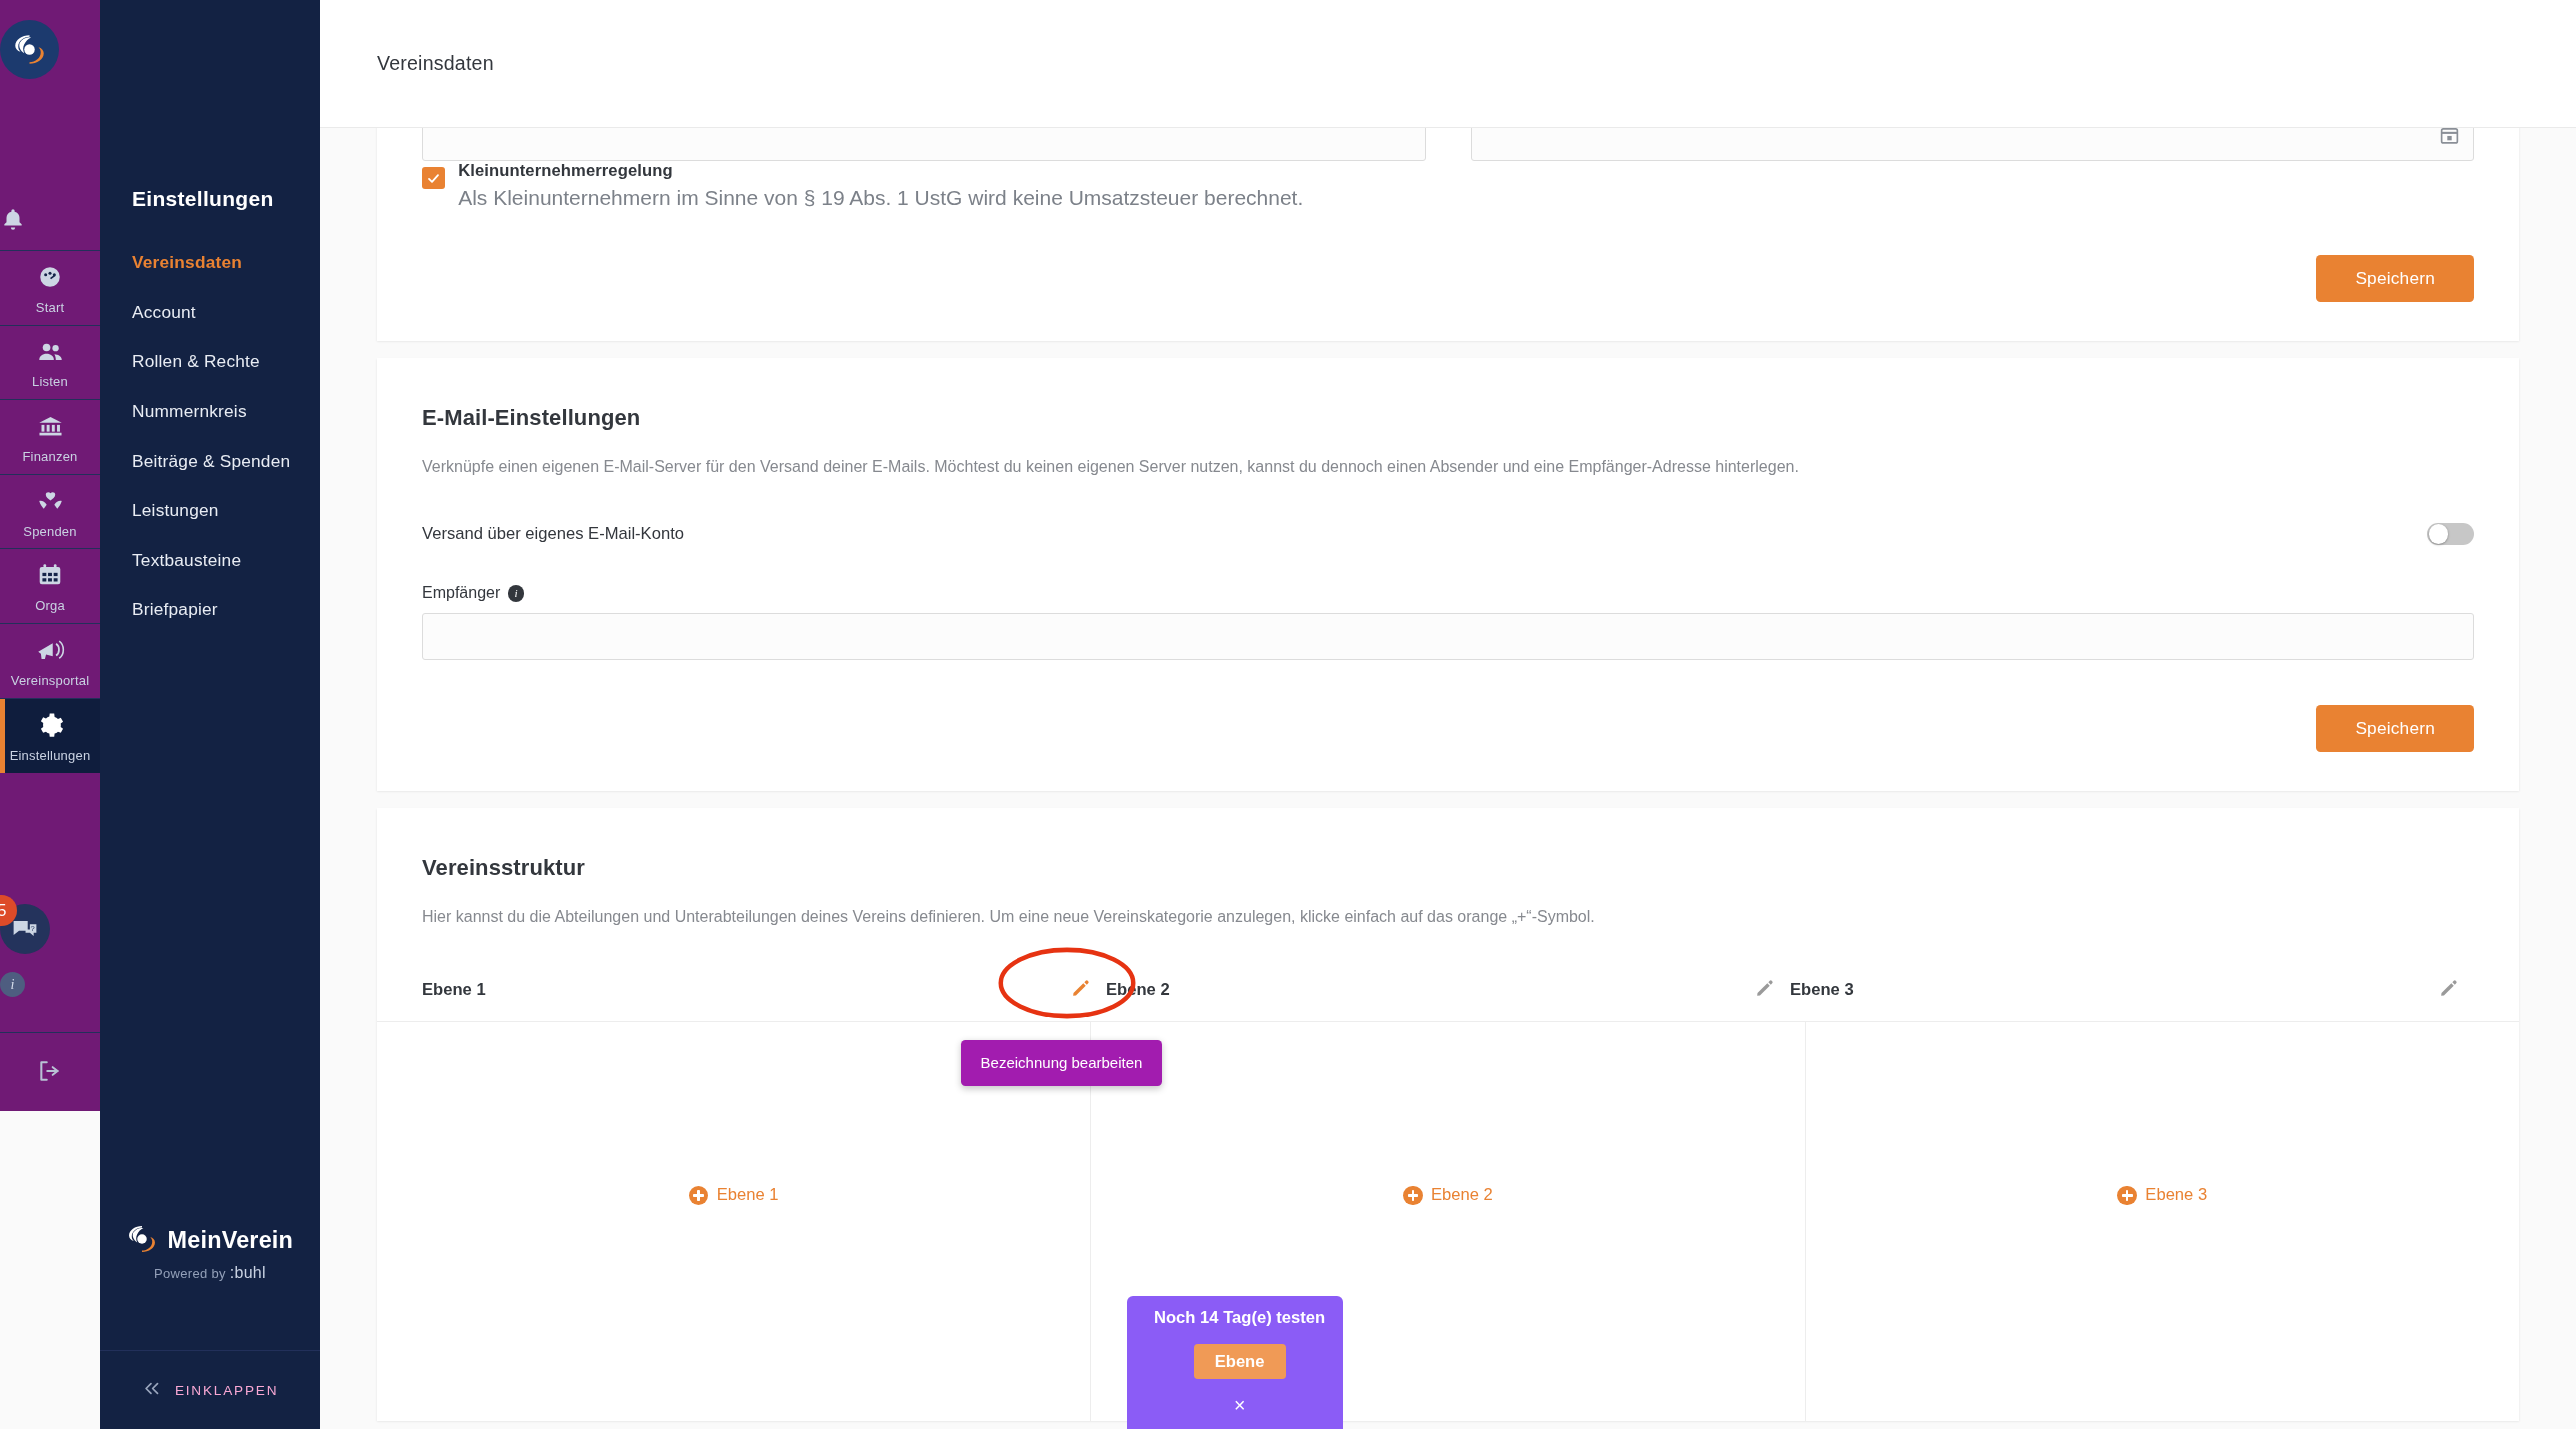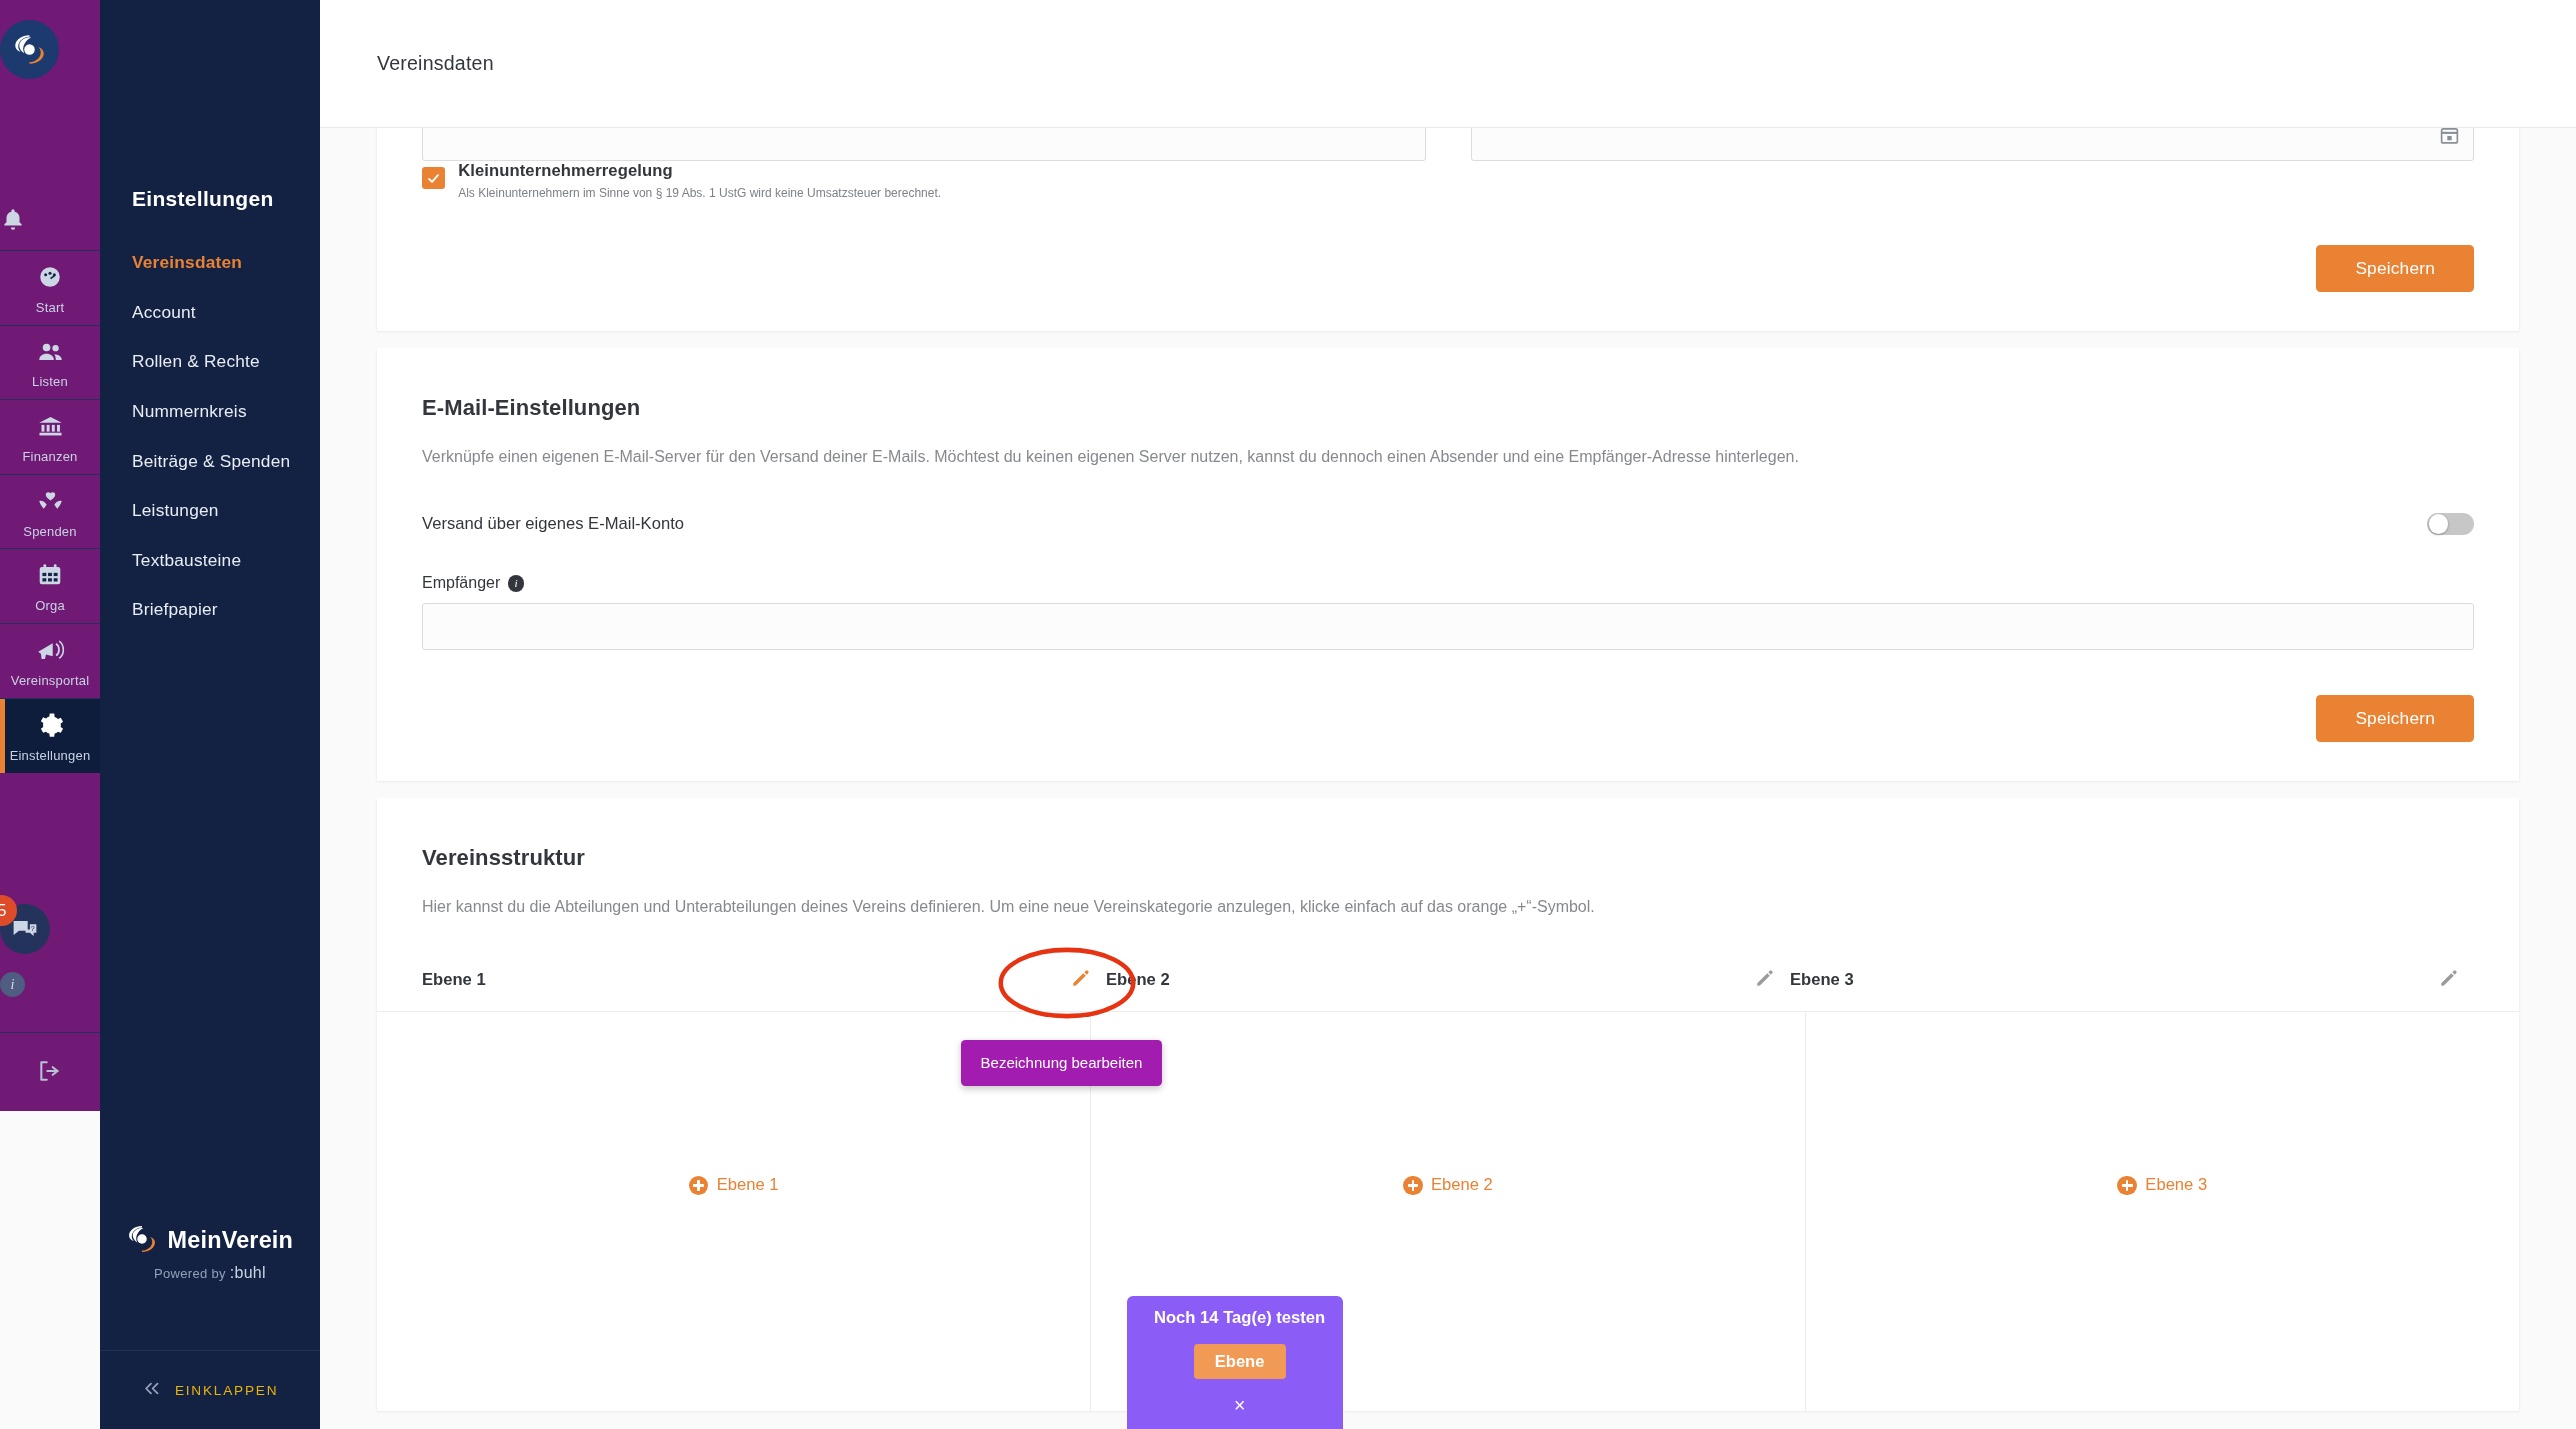--- a/index.html
+++ b/index.html
@@ -85,21 +85,21 @@
   .brand-row { display: flex; align-items: center; justify-content: center; gap: 10.6px; }
   .brand-name { color: #fff; font-size: 23.4px; font-weight: bold; letter-spacing: 0.2px; }
   .brand-sub {
     color: #93a0b9; font-size: 13px; margin-top: 7.5px; letter-spacing: 0.3px;
   }
   .brand-sub b { color: #c9d2e2; font-weight: normal; font-size: 16px; }
   .collapse {
     position: absolute; left: 0; right: 0; bottom: 0; height: 79px;
     border-top: 0.8px solid #22305a;
     display: flex; align-items: center; justify-content: center; gap: 13.6px;
-    color: #eab308; font-size: 13.6px; letter-spacing: 1.8px;
+    color: #f9a8d4; font-size: 13.6px; letter-spacing: 1.8px;
   }
 
   
   .header {
     position: absolute; left: 320px; top: 0; right: 0; height: 128px;
     background: #ffffff; border-bottom: 0.8px solid #eaeaea;
     display: flex; align-items: center;
   }
   .page-title { font-size: 19.6px; color: #33373d; margin-left: 57px; letter-spacing: 0.2px; }
 
@@ -130,21 +130,21 @@
   }
 
   .check-row { display: flex; align-items: flex-start; gap: 13.6px; }
   .cbox {
     width: 22.6px; height: 22.6px; border-radius: 3px; background: #e98232;
     display: flex; align-items: center; justify-content: center; flex: 0 0 auto;
     margin-top: 6px;
   }
   .cbox svg { display: block; }
   .chk-title { font-size: 16.6px; color: #33373d; font-weight: bold; letter-spacing: 0.1px; }
-  .chk-sub { font-size: 12px; color: #7c8189; margin-top: 5.3px; }
+  .chk-sub { font-size: 21px; color: #7c8189; margin-top: 5.3px; }
 
   .btn-row { display: flex; justify-content: flex-end; margin-top: 45px; }
   .btn-save {
     background: #e98232; color: #fff; border: none; border-radius: 4.5px;
     font-family: "Liberation Sans", sans-serif;
     font-size: 17.3px; padding: 13px 39px; cursor: pointer; letter-spacing: 0.2px;
   }
 
   .sec-title { font-size: 22px; color: #33373d; padding: 47px 0 0 0; letter-spacing: 0.1px; }
   .sec-desc { font-size: 16px; color: #86898f; margin-top: 24px; line-height: 1.45; }

